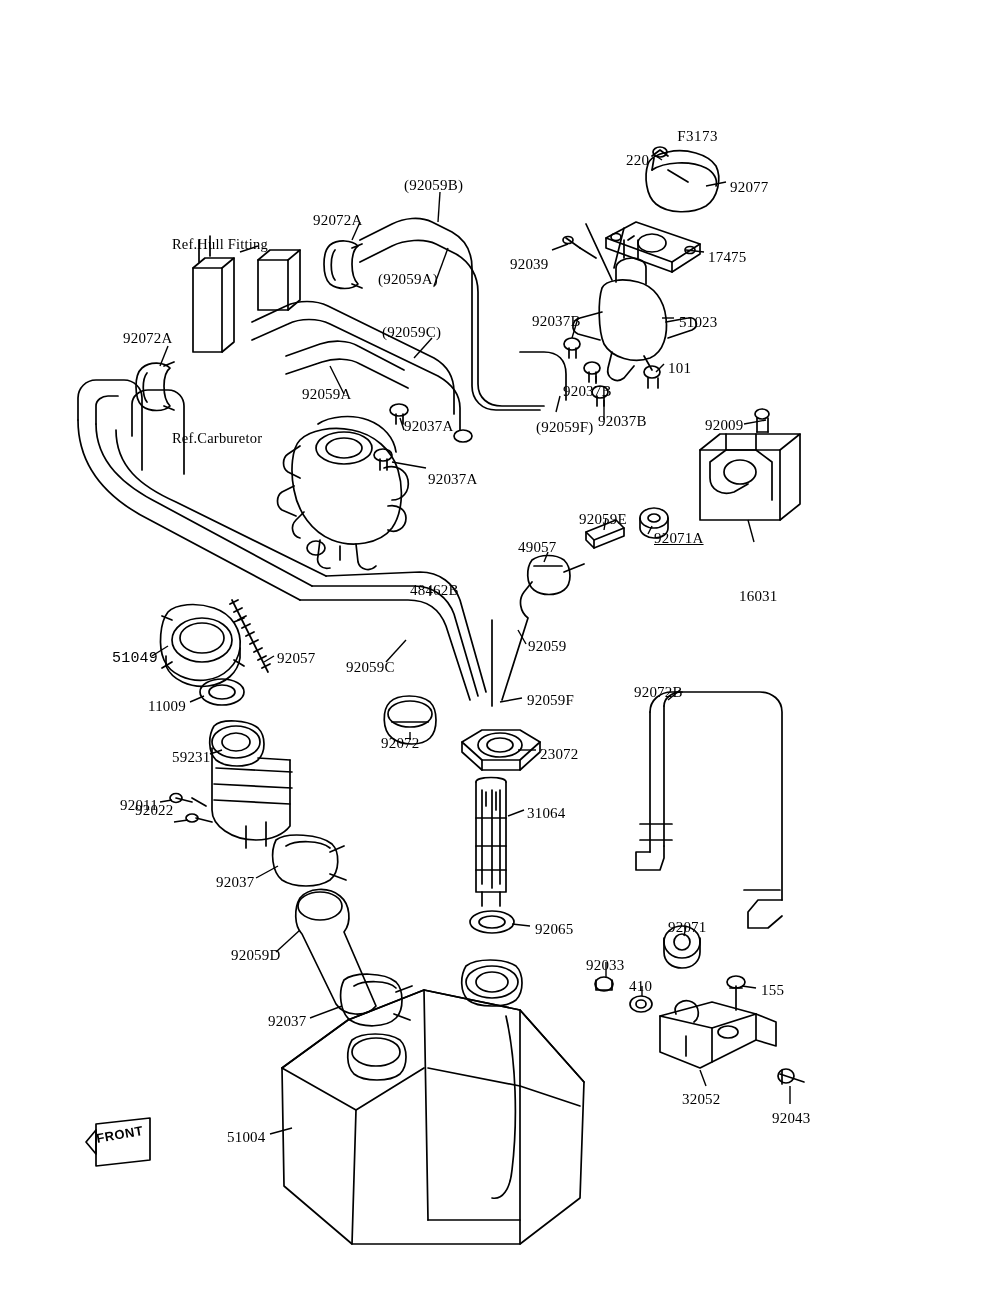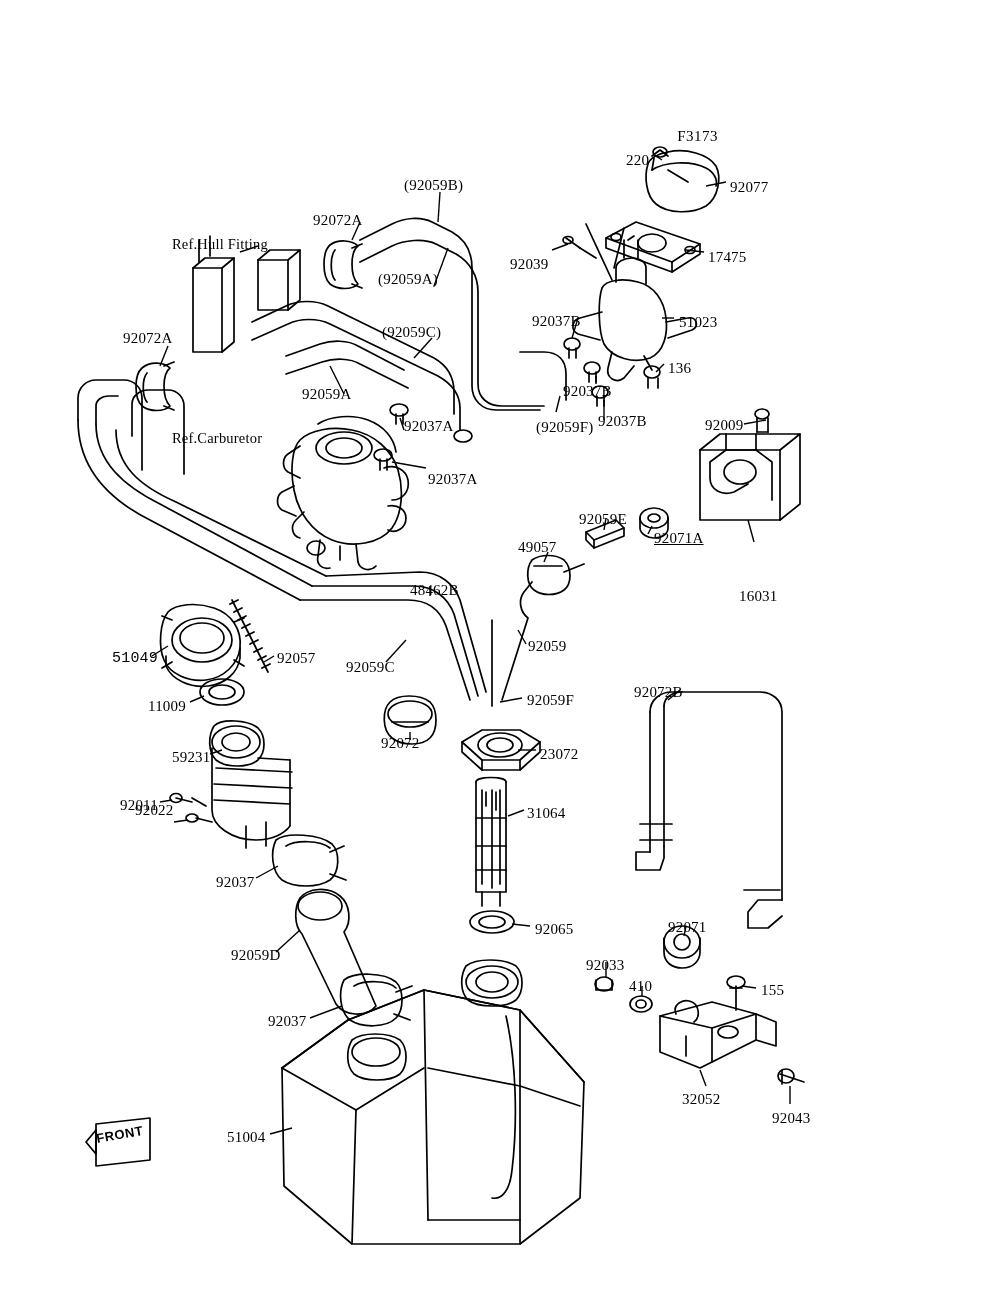--- a/index.html
+++ b/index.html
@@ -318,21 +318,21 @@
   <div class="lbl code" style="left:428px; top:471px;">92037A</div>
   <div class="lbl code" style="left:510px; top:244px;margin-top:12px;">92039</div>
   <div class="lbl code" style="left:532px; top:313px;">92037B</div>
   <div class="lbl code" style="left:563px; top:383px;">92037B</div>
   <div class="lbl code" style="left:598px; top:413px;">92037B</div>
   <div class="lbl code" style="left:529px; top:419px;margin-left:7px;">(92059F)</div>
   <div class="lbl code" style="left:626px; top:152px;">220</div>
   <div class="lbl code" style="left:730px; top:179px;">92077</div>
   <div class="lbl code" style="left:708px; top:249px;">17475</div>
   <div class="lbl code" style="left:679px; top:314px;">51023</div>
-  <div class="lbl code" style="left:668px; top:360px;">136</div>
+  <div class="lbl code" style="left:668px; top:360px;">101</div>
   <div class="lbl code" style="left:705px; top:417px;">92009</div>
   <div class="lbl code" style="left:739px; top:558px;margin-top:30px;">16031</div>
   <div class="lbl code" style="left:579px; top:511px;">92059E</div>
   <div class="lbl code" style="left:654px; top:530px;text-decoration:underline;">92071A</div>
   <div class="lbl code" style="left:518px; top:539px;">49057</div>
   <div class="lbl code" style="left:528px; top:638px;">92059</div>
   <div class="lbl code" style="left:410px; top:582px;">48462B</div>
   <div class="lbl code" style="left:346px; top:659px;">92059C</div>
   <div class="lbl code" style="left:527px; top:692px;">92059F</div>
   <div class="lbl code" style="left:112px; top:650px;font-family:Liberation Mono, monospace;">51049</div>

